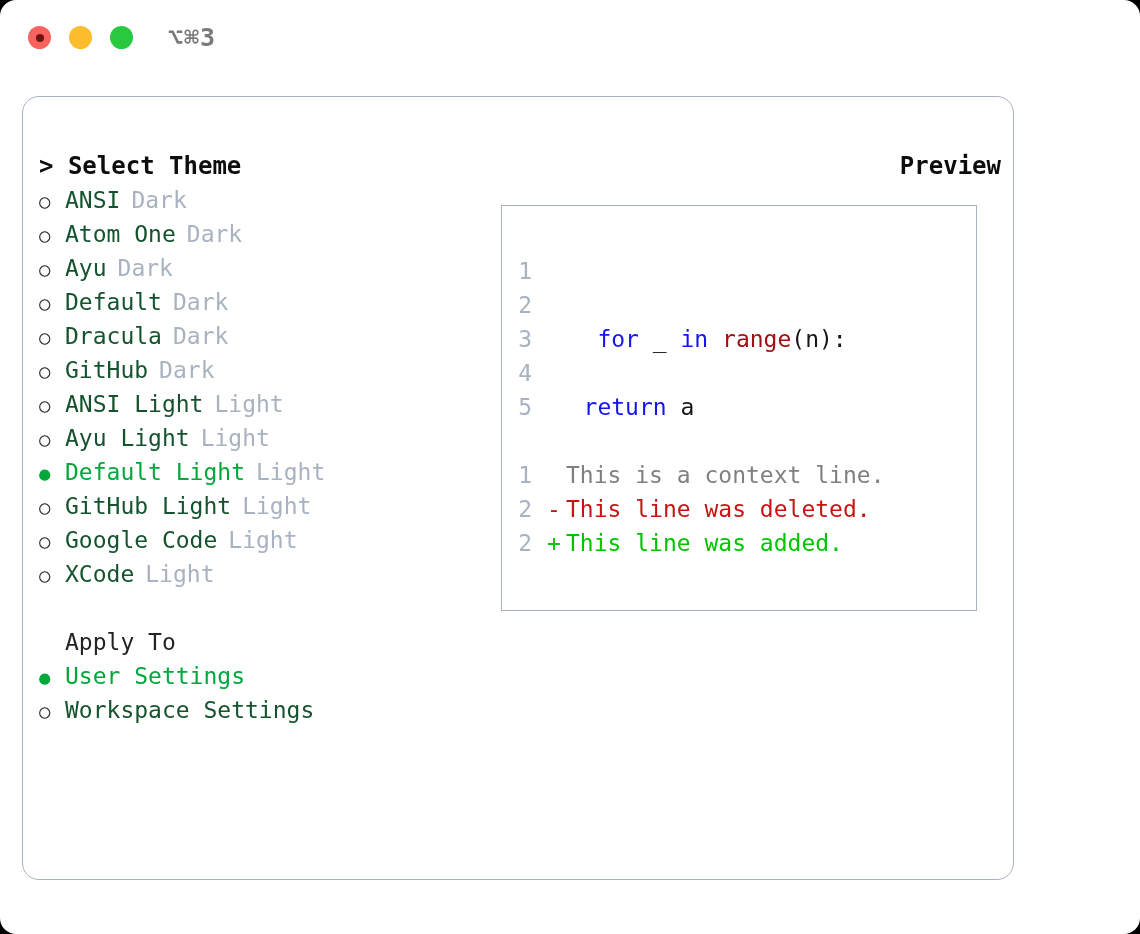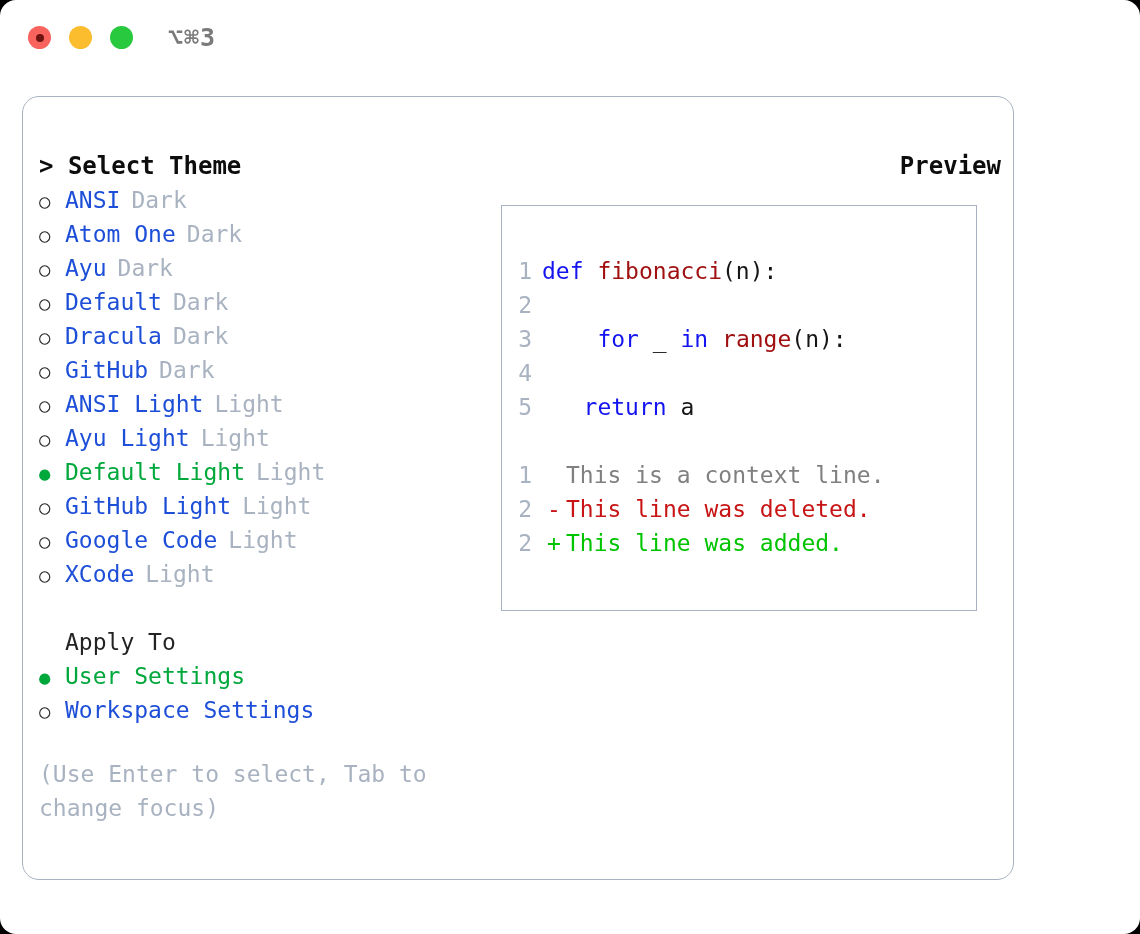--- a/index.html
+++ b/index.html
@@ -104,21 +104,21 @@
     white-space: pre;
   }
   .marker {
     display: inline-block;
     width: 26px;
     flex: 0 0 26px;
     font-size: 19px;
     color: #2b2b2b;
   }
   .marker.sel { color: #00a83c; }
-  .row-label { color: #1d4ed8; }
+  .row-label { color: #14532d; }
   .row.selected .row-label { color: #00a83c; }
   .badge {
     color: #a8b2c0;
     margin-left: 11px;
   }
 
   .section-gap { height: 34px; }
   .section-header {
     font-size: 23px;
     color: #232323;
@@ -222,28 +222,27 @@
           <div class="row"><span class="marker">○</span><span class="row-label">XCode</span><span class="badge">Light</span></div>
         </div>
 
       <div class="section-gap"></div>
       <div class="section-header">Apply To</div>
       <div id="apply-rows">
           <div class="row selected"><span class="marker sel">●</span><span class="row-label">User Settings</span></div>
           <div class="row"><span class="marker">○</span><span class="row-label">Workspace Settings</span></div>
         </div>
 
-      <div class="hint">(Use Enter to select, Tab to change focus)</div>
     </div>
 
     <div class="right-col">
       <div class="preview-title">Preview</div>
       <div class="preview-box">
         <div id="code-lines">
-            <div class="code-line"><span class="lineno">1</span><span class="code-text"><span class="tok-kw">def </span><span class="tok-fn">fibonacci</span><span class="tok-pl">(n):</span></span></div>
+            <div class="code-line"><span class="lineno">1</span></div>
             <div class="code-line"><span class="lineno">2</span></div>
             <div class="code-line"><span class="lineno">3</span><span class="code-text"><span class="tok-pl">    </span><span class="tok-kw">for</span><span class="tok-pl"> _ </span><span class="tok-kw">in</span><span class="tok-pl"> </span><span class="tok-fn">range</span><span class="tok-pl">(n):</span></span></div>
             <div class="code-line"><span class="lineno">4</span></div>
             <div class="code-line"><span class="lineno">5</span><span class="code-text"><span class="tok-pl">   </span><span class="tok-kw">return</span><span class="tok-pl"> a</span></span></div>
           </div>
         <div class="blank-line"></div>
         <div id="diff-lines">
             <div class="code-line"><span class="lineno">1</span><span class="diff-sign diff-ctx"> </span><span class="diff-ctx">This is a context line.</span></div>
             <div class="code-line"><span class="lineno">2</span><span class="diff-sign diff-del">-</span><span class="diff-del">This line was deleted.</span></div>
             <div class="code-line"><span class="lineno">2</span><span class="diff-sign diff-add">+</span><span class="diff-add">This line was added.</span></div>

